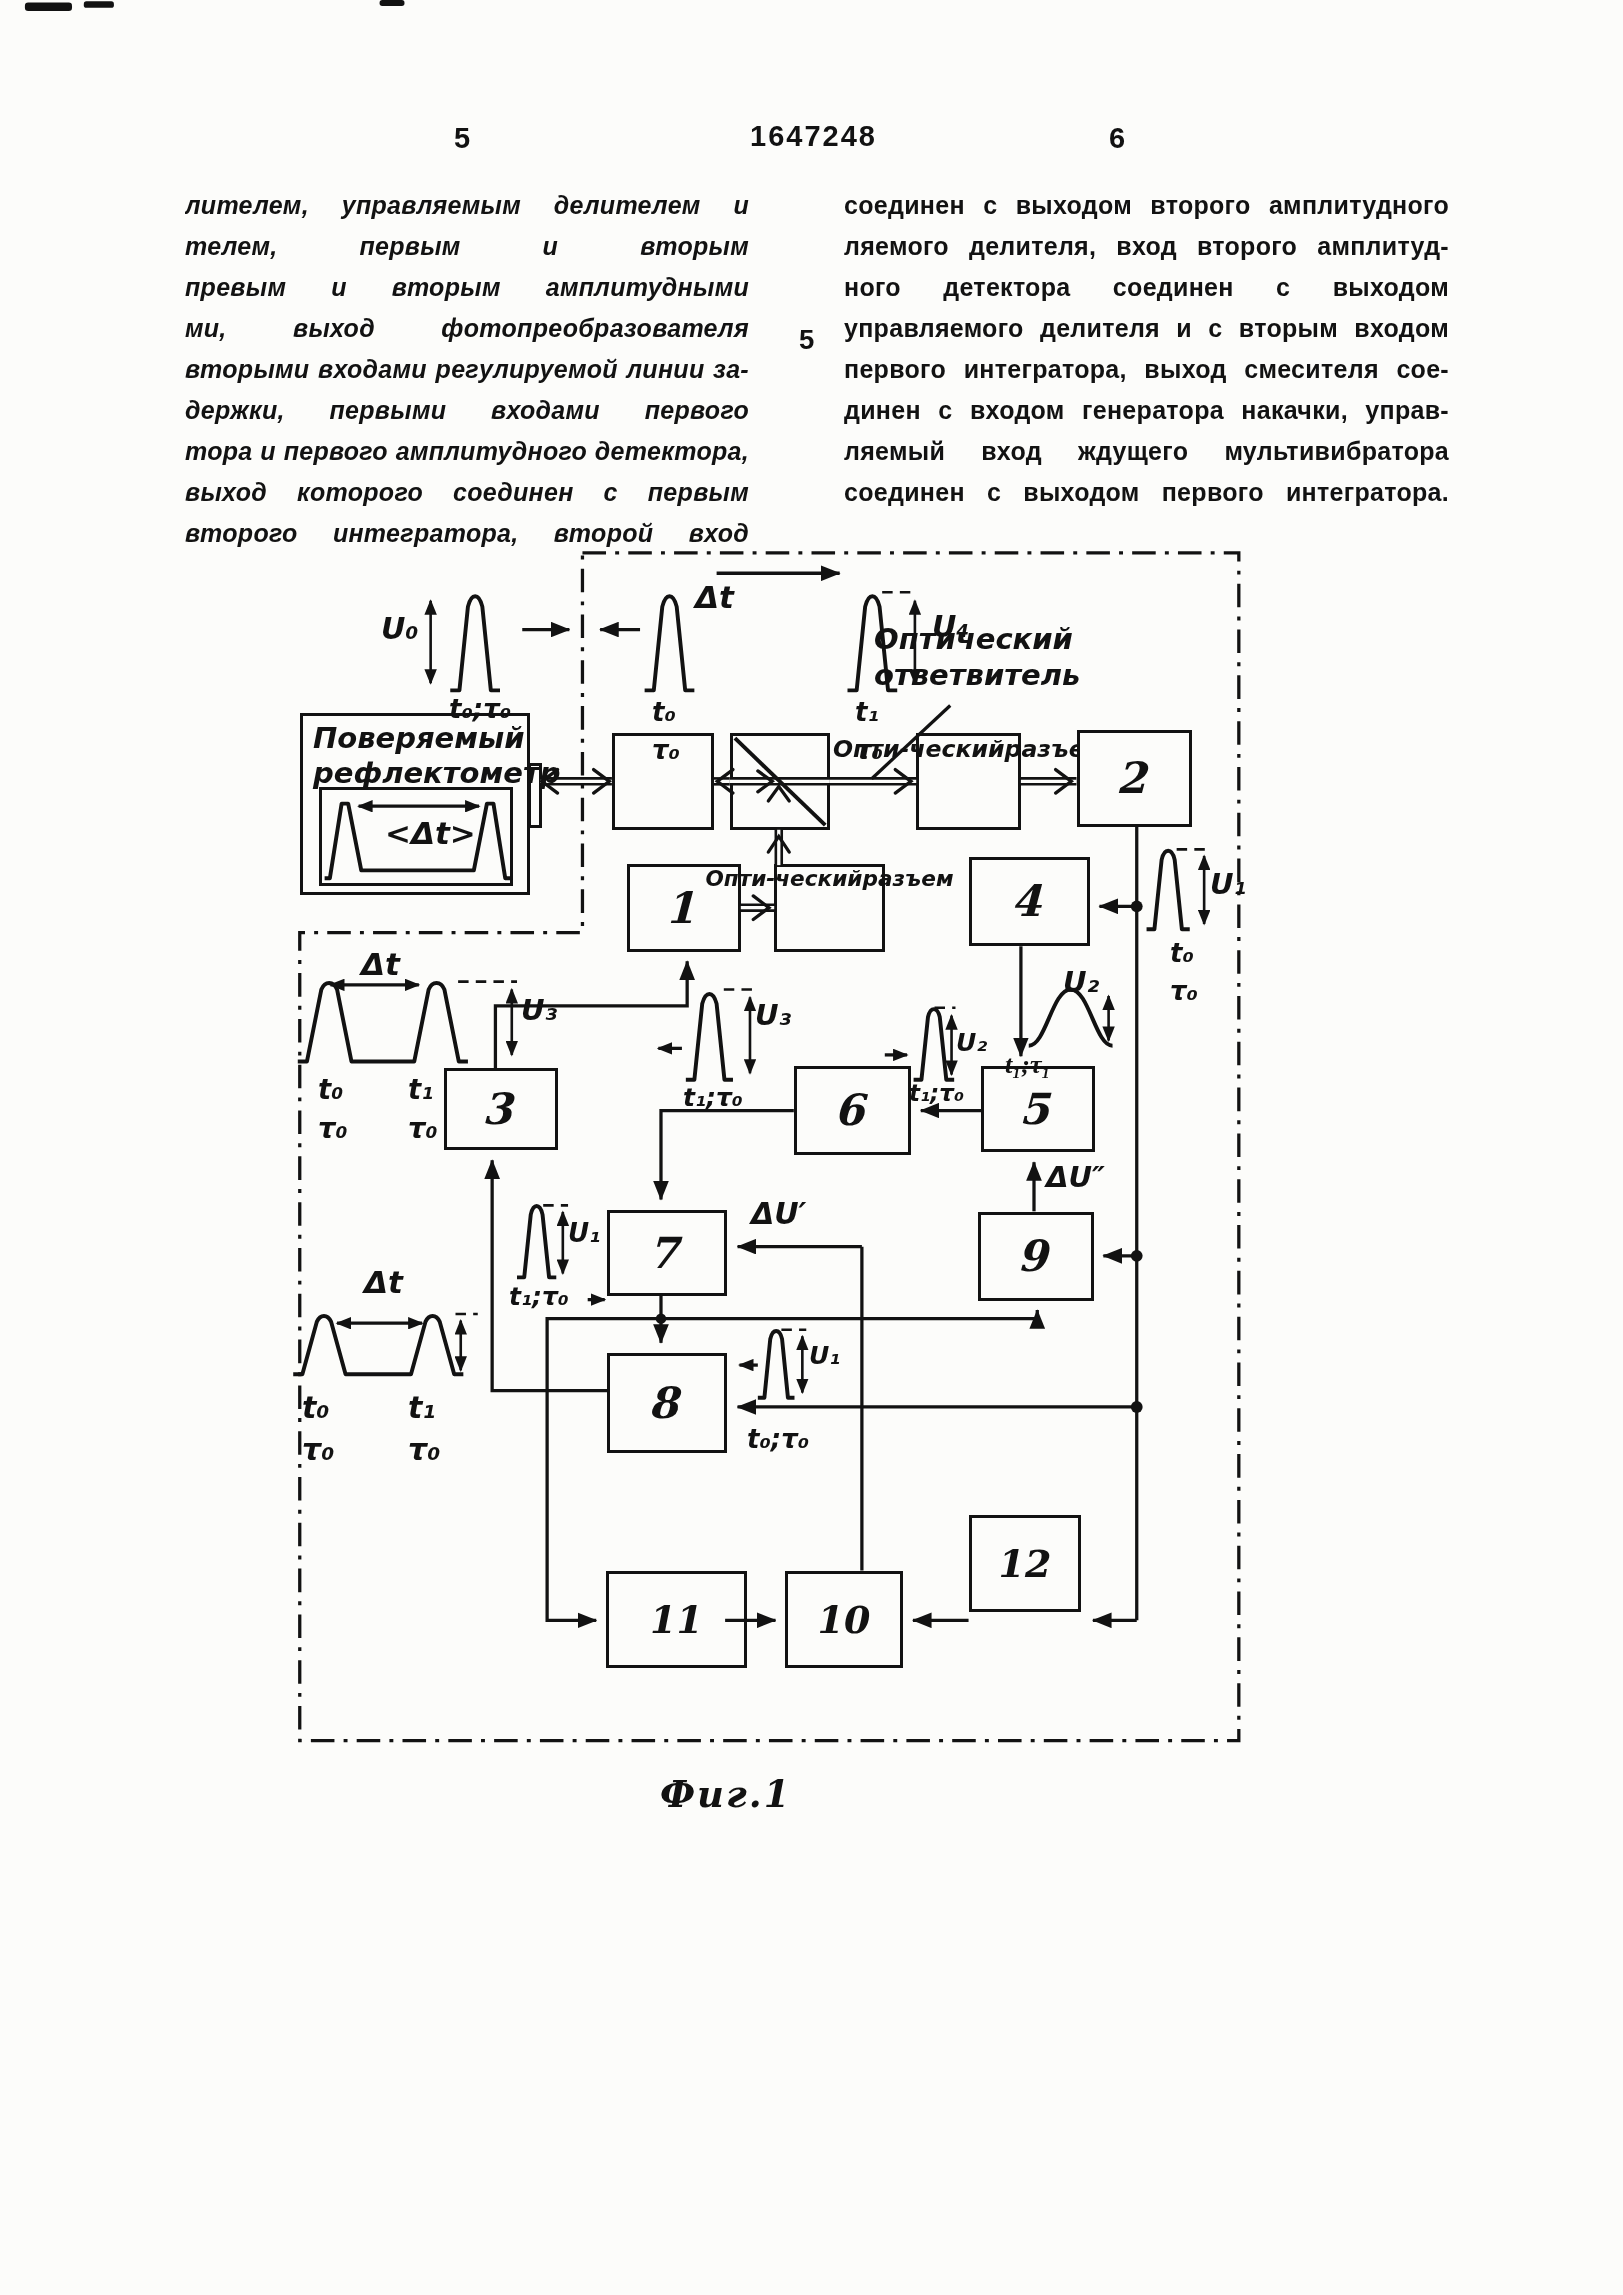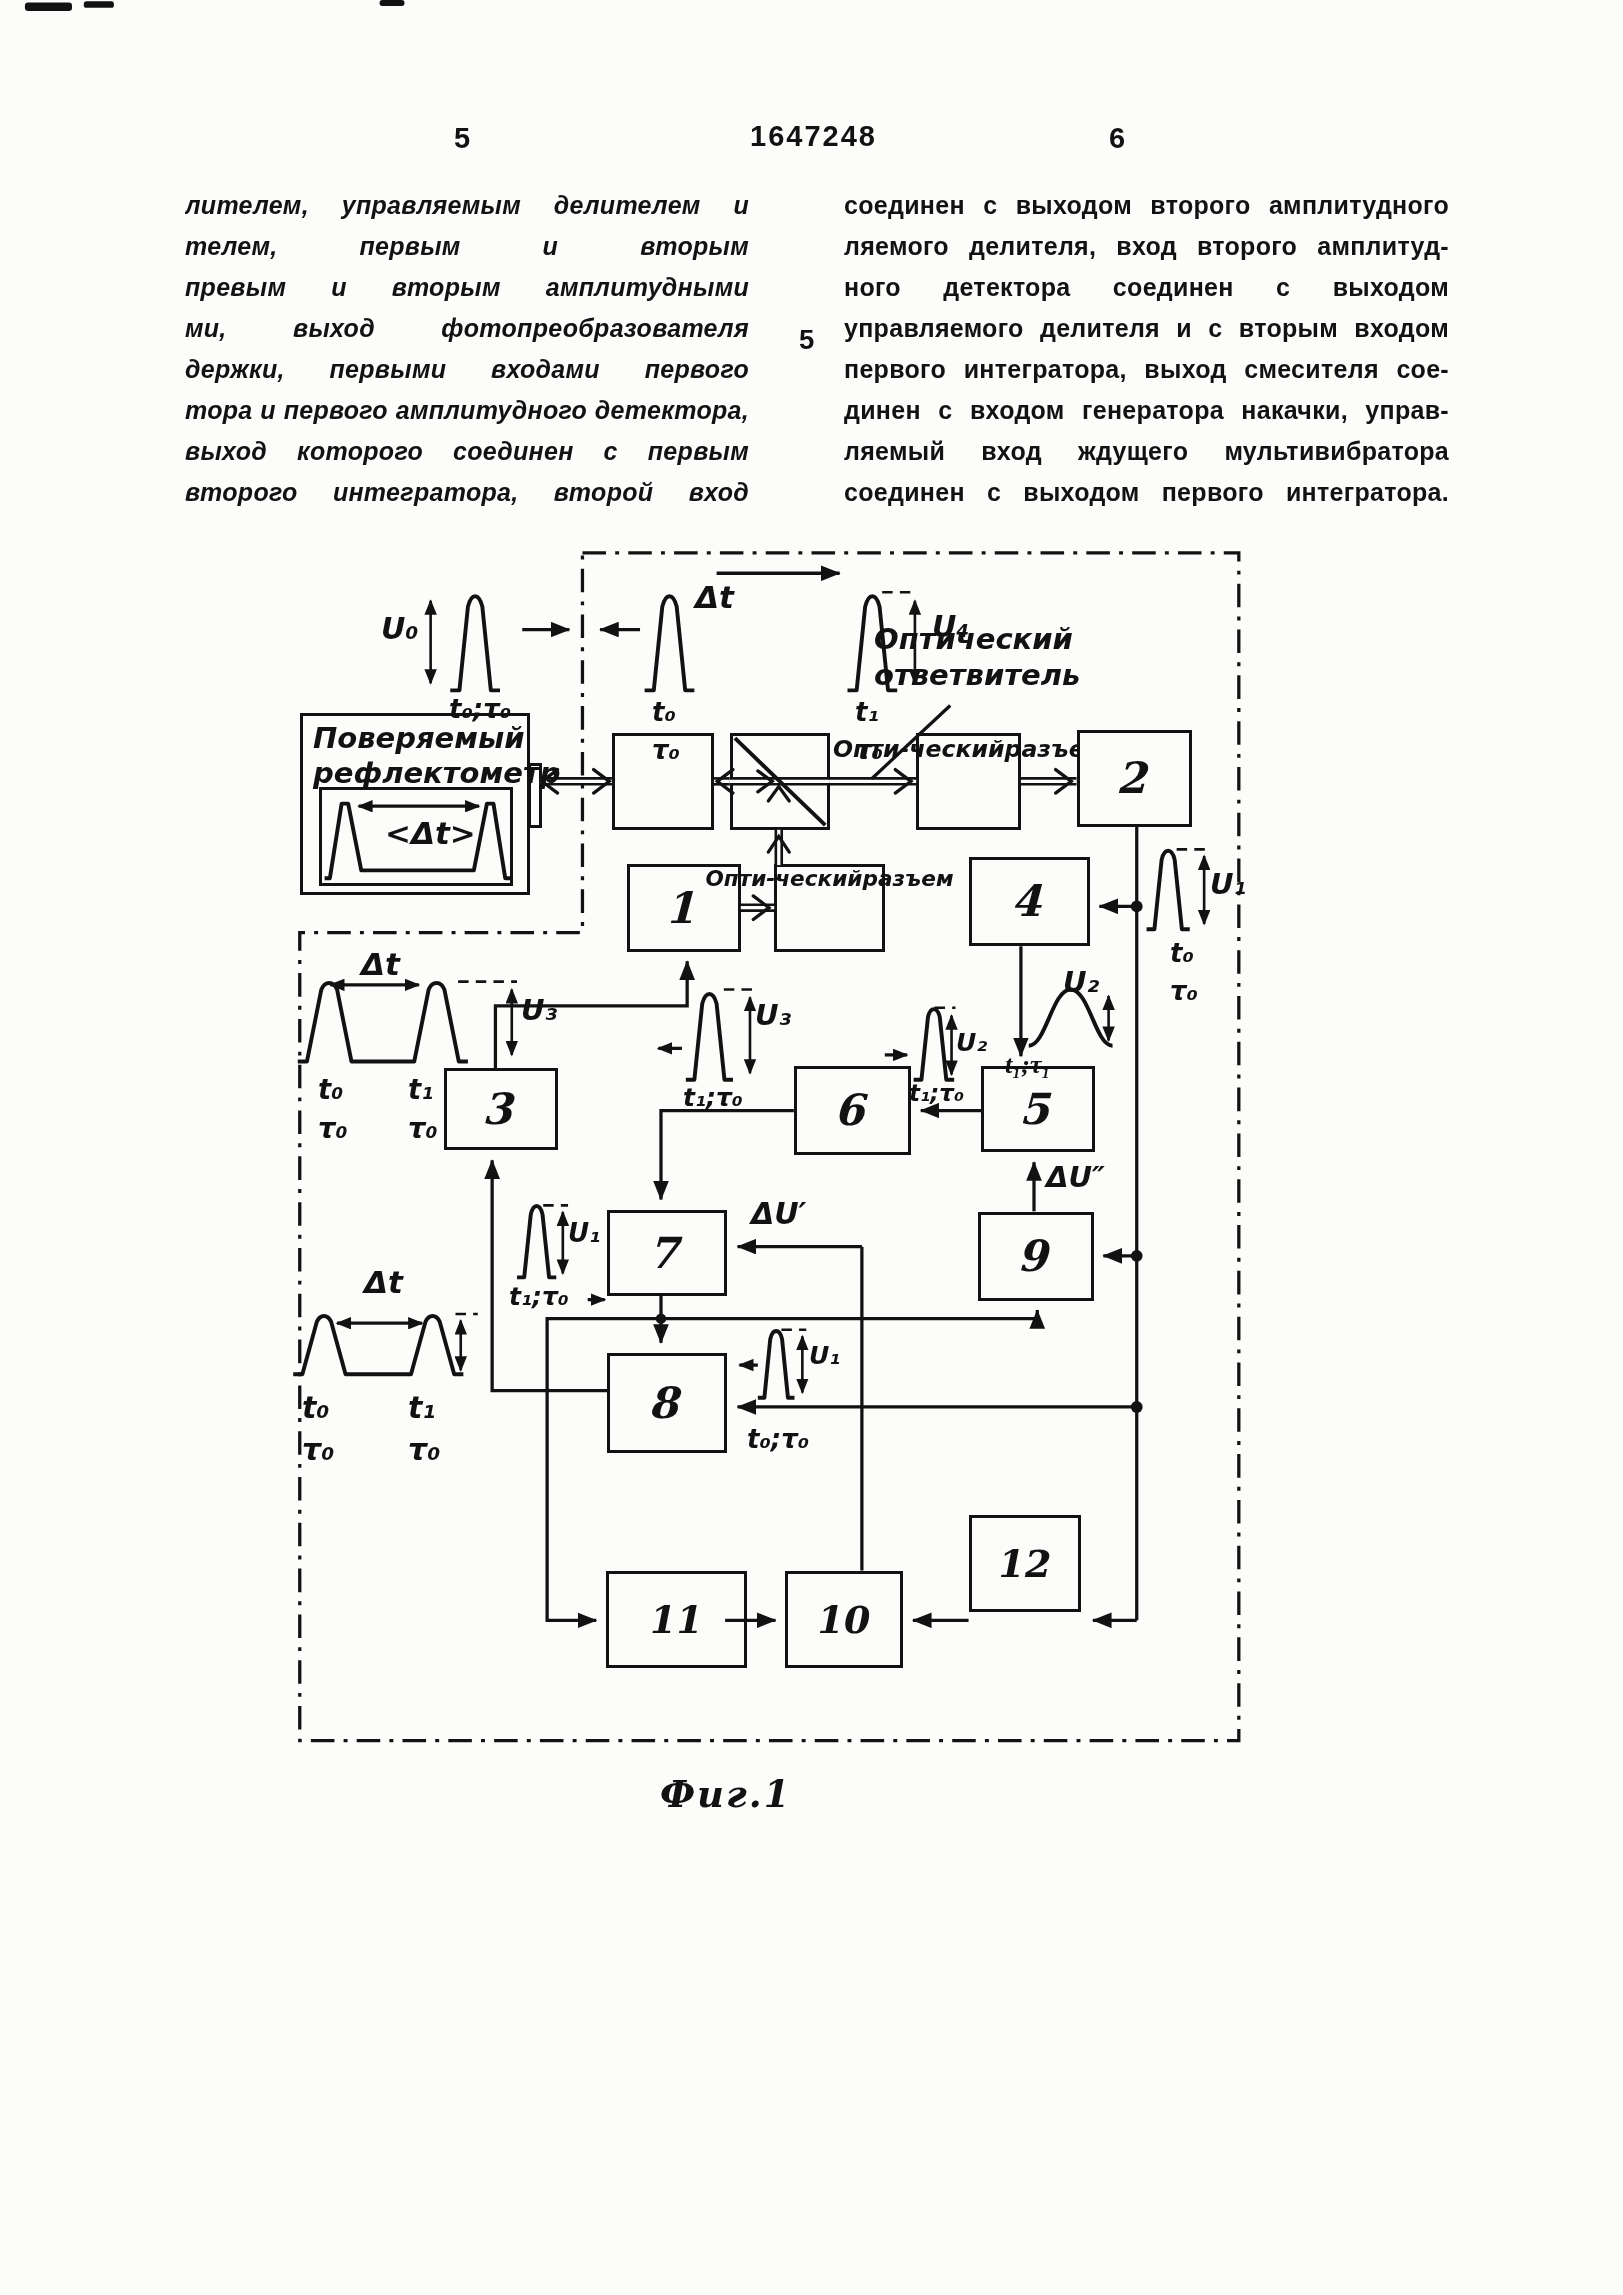--- a/index.html
+++ b/index.html
@@ -32,20 +32,21 @@
   <div class="hdr" style="left:454px;top:124px;">5</div>
   <div class="hdr" style="left:750px;top:122px;letter-spacing:2px;">1647248</div>
   <div class="hdr" style="left:1109px;top:124px;">6</div>
   <div class="hdr" style="left:799px;top:326px;font-size:27.5px;">5</div>
 
   <div class="col" style="left:185px;top:185px;width:564px;font-style:italic;">
     <div class="jl">лителем, управляемым делителем и смеси-</div>
     <div class="jl">телем, первым и вторым интеграторами,</div>
     <div class="jl">превым и вторым амплитудными детектора-</div>
     <div class="jl">ми, выход фотопреобразователя соединен с</div>
+    <div class="jl">вторыми входами регулируемой линии за-</div>
     <div class="jl">держки, первыми входами первого интегра-</div>
     <div class="jl">тора и первого амплитудного детектора,</div>
     <div class="jl">выход которого соединен с первым входом</div>
     <div class="jl">второго интегратора, второй вход которого</div>
   </div>
   <div class="col" style="left:844px;top:185px;width:605px;">
     <div class="jl">соединен с выходом второго амплитудного</div>
     <div class="jl">ляемого делителя, вход второго амплитуд-</div>
     <div class="jl">ного детектора соединен с выходом</div>
     <div class="jl">управляемого делителя и с вторым входом</div>

